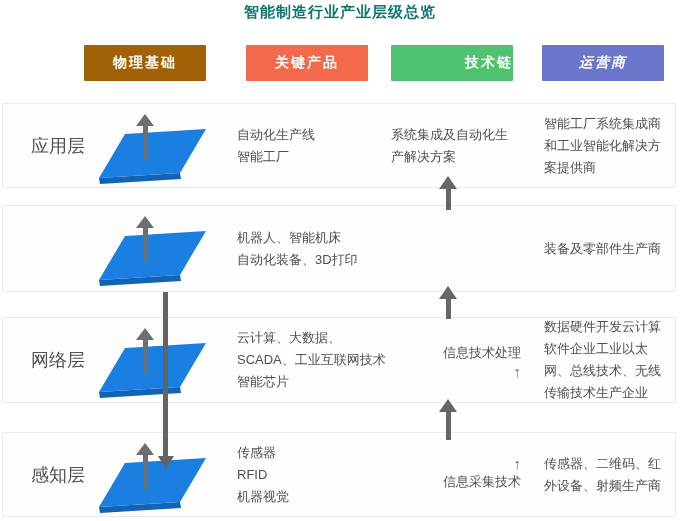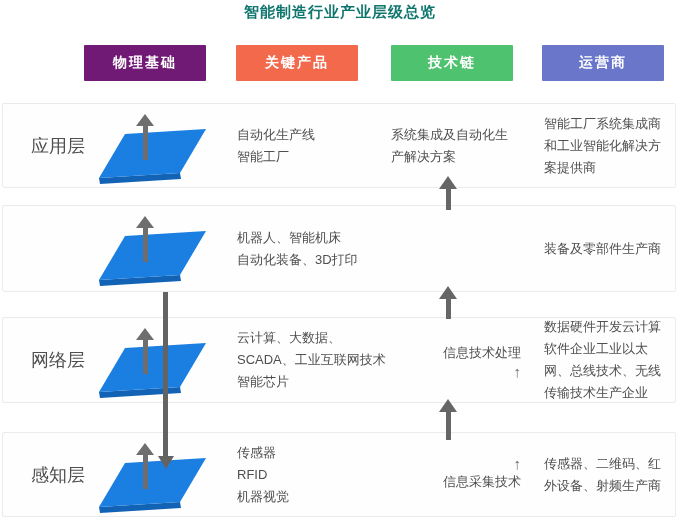--- a/index.html
+++ b/index.html
@@ -5,21 +5,21 @@
   html,body { margin:0; padding:0; background:#fff; }
   body { font-family:"Liberation Sans","DejaVu Sans",sans-serif; }
   #canvas { position:relative; width:680px; height:521px; background:#fff; overflow:hidden; }
 
   .title { position:absolute; top:3px; left:0; width:100%; text-align:center;
            font-size:15px; font-weight:bold; color:#0f766e; letter-spacing:1px; }
 
   .hdr { position:absolute; top:45px; height:36px; width:122px;
          display:flex; align-items:center; justify-content:center;
          color:#fff; font-size:14px; font-weight:bold; letter-spacing:2px; border-radius:1px; }
-  .hdr-0 { left:84px; } .hdr-1 { left:236px; } .hdr-2 { left:391px; } .hdr-3 { left:542px; }
+  .hdr-0 { left:84px; } .hdr-1 { left:246px; } .hdr-2 { left:391px;justify-content:flex-end; } .hdr-3 { left:542px;font-style:italic; }
 
   .card { position:absolute; left:2px; width:674px; background:#fefefe;
           border:1px solid #ebebeb; border-radius:2px; box-sizing:border-box; }
   .card-0 { top:103px; height:85px; }
   .card-1 { top:205px; height:87px; }
   .card-2 { top:317px; height:86px; }
   .card-3 { top:432px; height:85px; }
 
   .layer-label { position:absolute; left:28px; top:0; bottom:0; width:62px;
                  display:flex; align-items:center; font-size:18px; color:#4f4f4f; }
@@ -56,21 +56,21 @@
   .long-arrow .head { width:0; height:0; border-left:8px solid transparent;
                       border-right:8px solid transparent; border-top:13px solid #636363; }
 </style>
 </head>
 <body>
 
 <div id="canvas">
 
   <div class="title">智能制造行业产业层级总览</div>
 
-  <div class="hdr hdr-0" style="background: #701a75;">
+  <div class="hdr hdr-0" style="background: #a16207;">
     <span>物理基础</span>
   </div>
   <div class="hdr hdr-1" style="background: rgb(242, 105, 75);">
     <span>关键产品</span>
   </div>
   <div class="hdr hdr-2" style="background: rgb(78, 194, 111);">
     <span>技术链</span>
   </div>
   <div class="hdr hdr-3" style="background: rgb(106, 118, 202);">
     <span>运营商</span>

